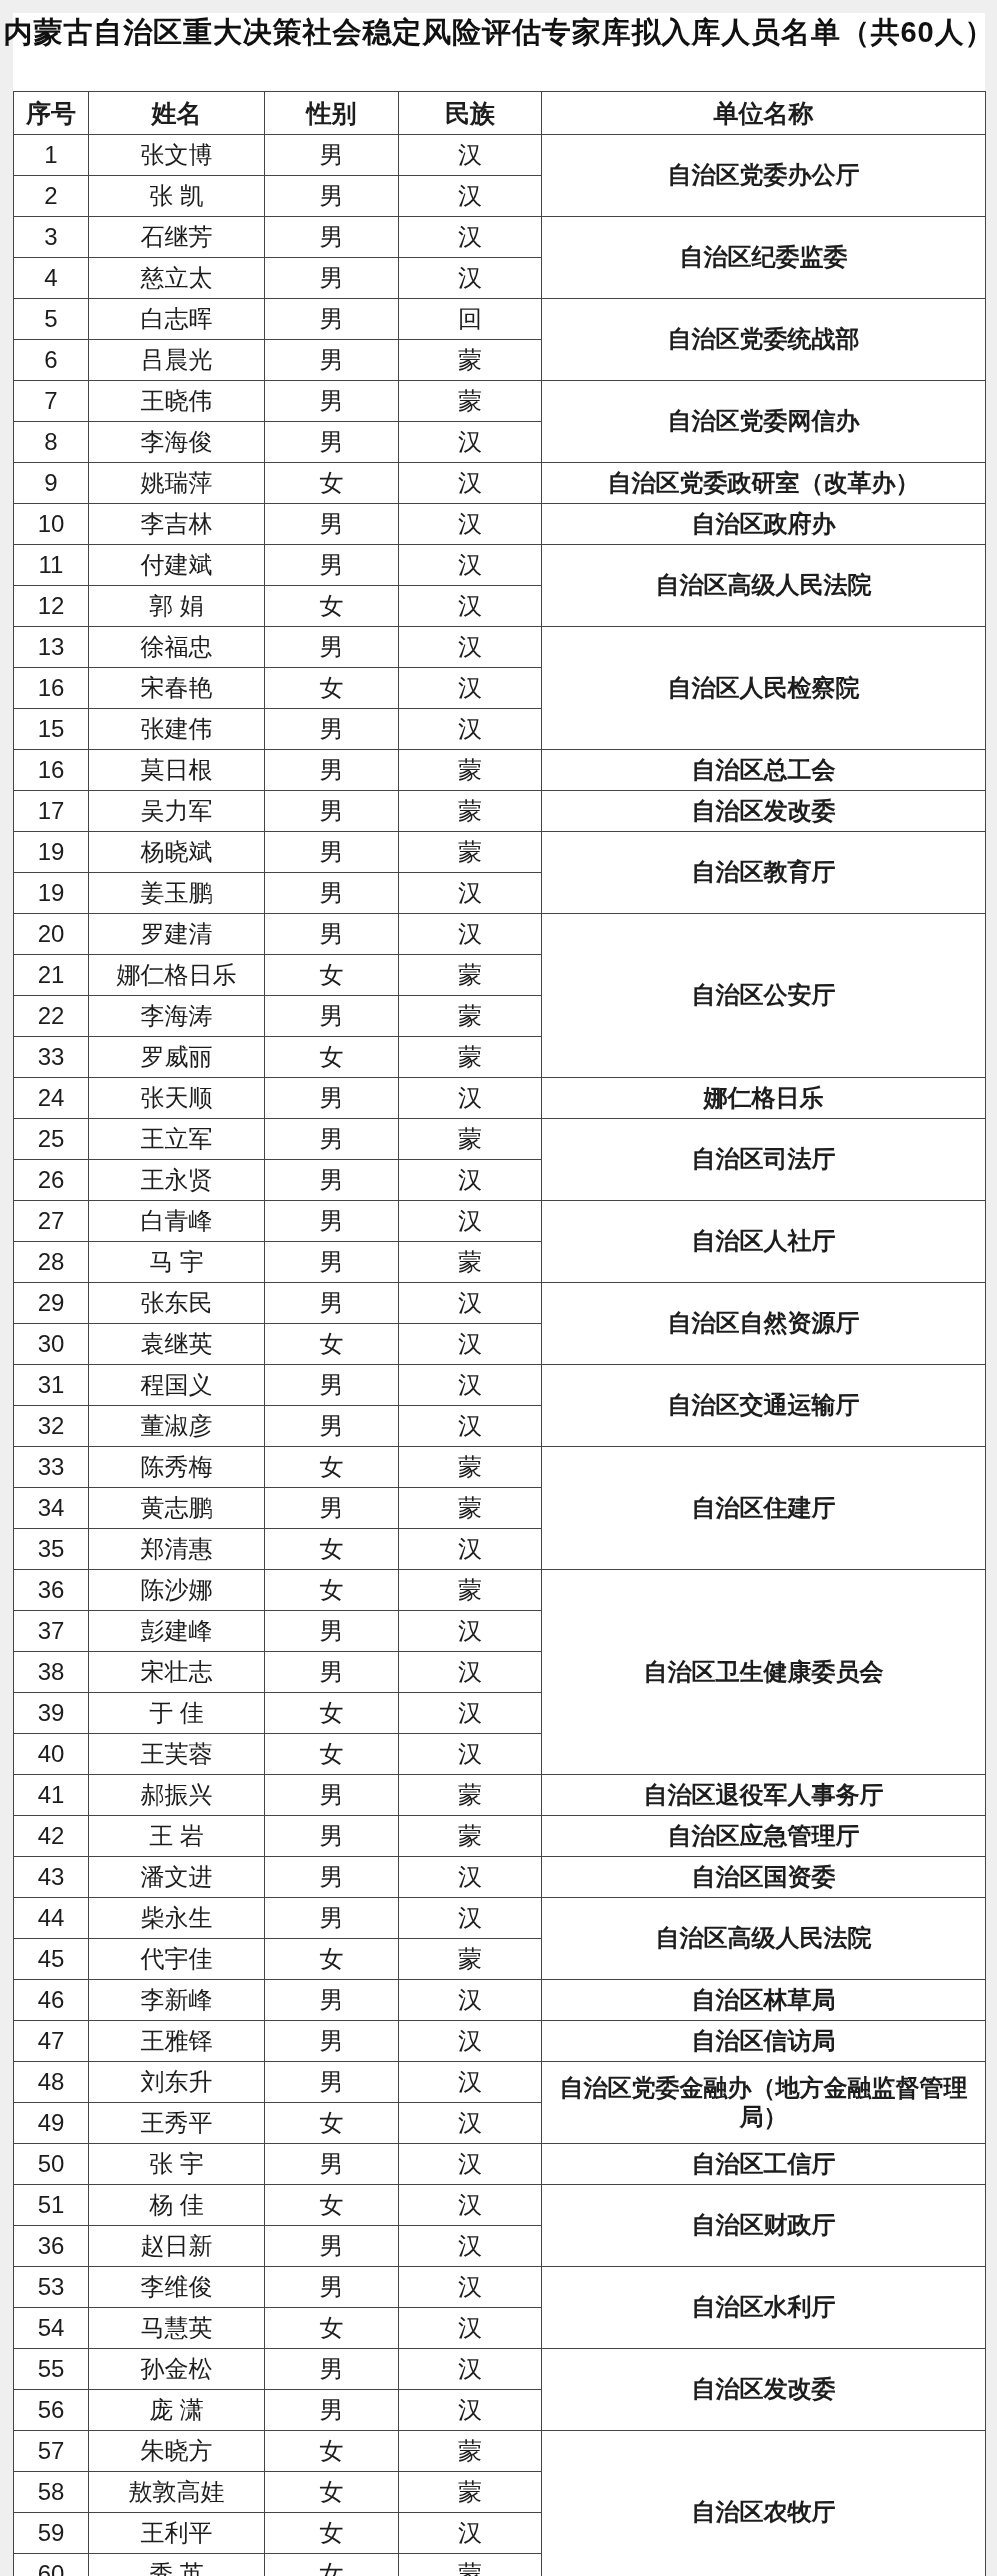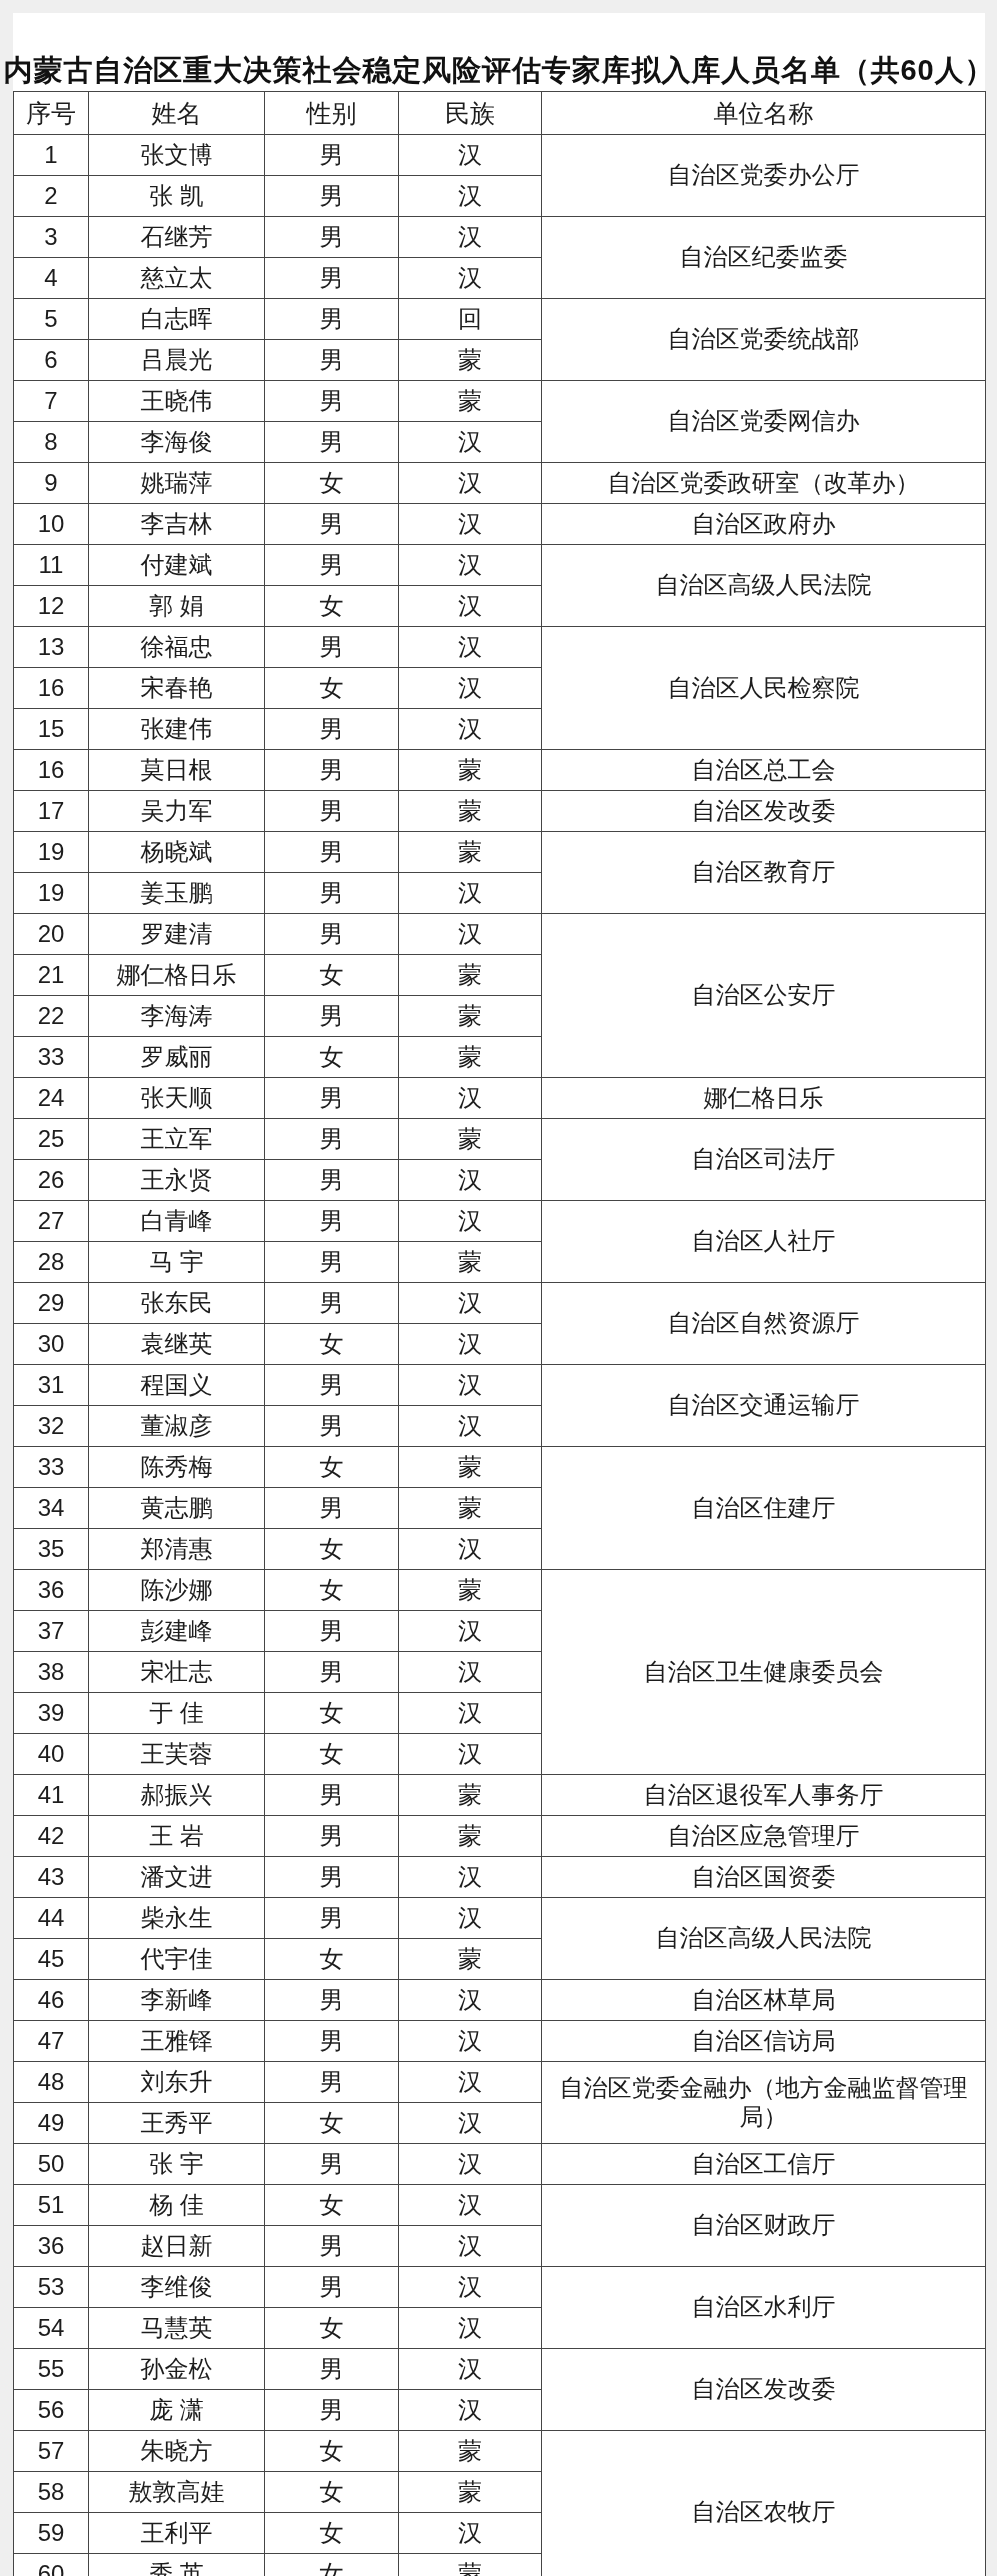--- a/index.html
+++ b/index.html
@@ -16,21 +16,21 @@
     font-family:"Liberation Sans","DejaVu Sans",sans-serif;
     color:var(--text);
   }
   .panel{
     margin:13px 13px 0 13px;
     background:var(--panel);
     width:972px;
   }
   .title-box{
     height:78px;
-    display:flex;align-items:flex-end;justify-content:center;
+    display:flex;align-items:flex-start;justify-content:center;
     padding:0 19px;
   }
   .title-box h1{
     margin:0;
     font-size:29px;
     font-weight:bold;
     letter-spacing:0.9px;
     text-align:center;
     color:#111;
     white-space:nowrap;
@@ -51,26 +51,26 @@
     text-align:center;
     vertical-align:middle;
     padding:0 5.5px;
     font-size:24px;
     line-height:1.2;
     overflow:hidden;
   }
   table.roster{border:1.8px solid var(--border);}
   table.roster th{
     height:43px;
-    font-weight:normal;
+    font-weight:bold;
     font-size:25px;
   }
   table.roster td{height:41px;}
   tr.group-start td{border-top:1.8px solid var(--border);}
-  td.unit-cell{font-size:24px;}
+  td.unit-cell{font-size:24px;font-weight:bold;}
 </style>
 </head>
 <body>
 
 <div class="panel">
   <div class="title-box">
     <h1>内蒙古自治区重大决策社会稳定风险评估专家库拟入库人员名单（共60人）</h1>
   </div>
 
   <table class="roster">

